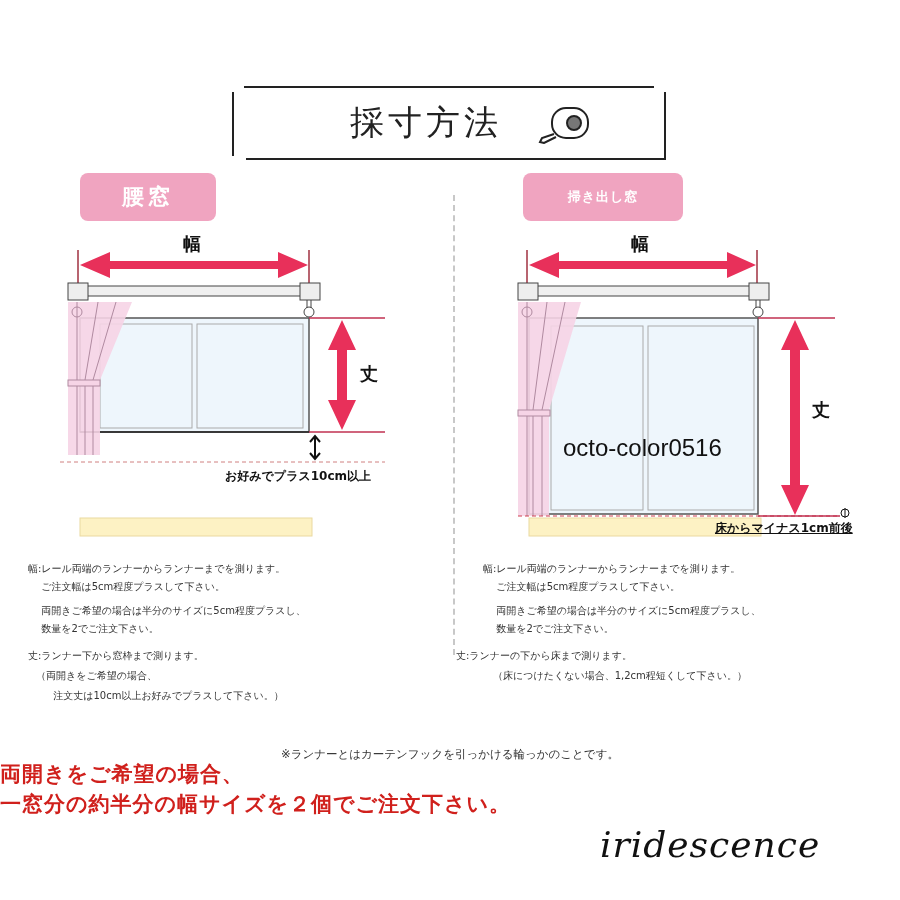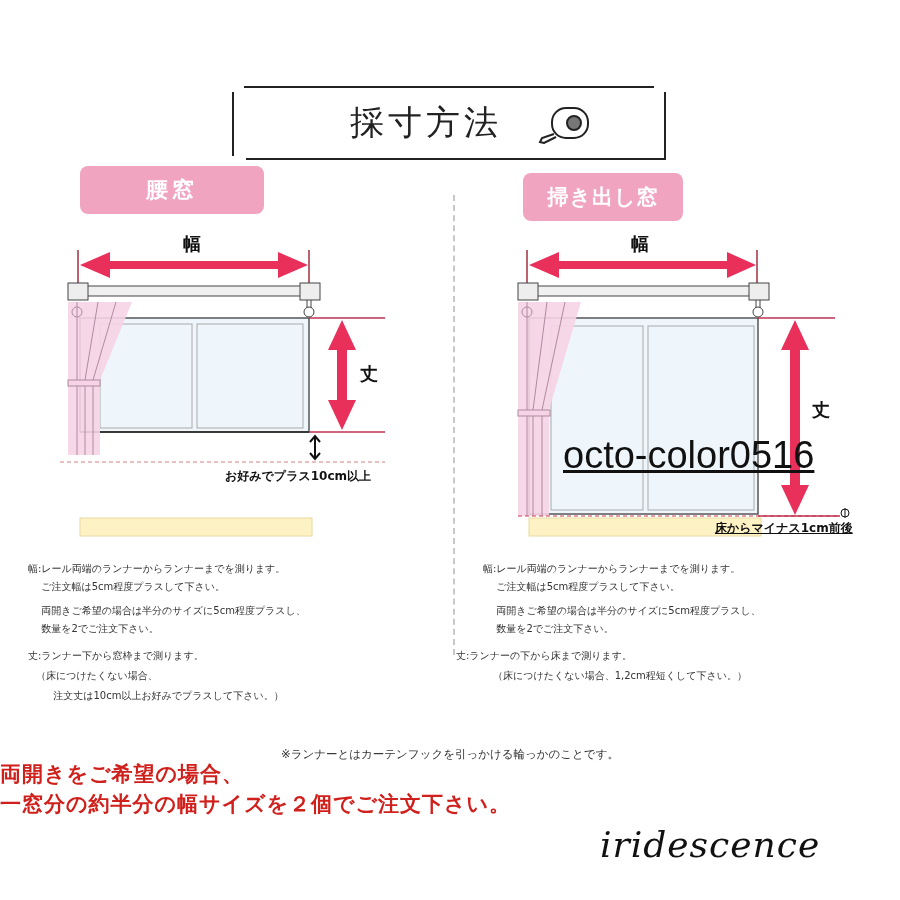--- a/index.html
+++ b/index.html
@@ -11,42 +11,42 @@
   .title-text{position:absolute;left:118px;top:14px;font-size:34px;letter-spacing:4px;color:#222;font-family:"DejaVu Sans",sans-serif;}
   .tape{position:absolute;left:306px;top:18px;}
   
   .badge{position:absolute;background:#f0a4c0;border-radius:8px;color:#fff;font-weight:bold;font-size:22px;text-align:center;letter-spacing:4px;}
   .divider{position:absolute;left:453px;top:195px;width:0;height:460px;border-left:2px dashed #c8c8c8;}
   .dim-label{position:absolute;font-weight:bold;font-size:18px;color:#111;}
   .note{position:absolute;font-size:12px;font-weight:bold;color:#111;white-space:nowrap;}
   .txt{position:absolute;font-size:10px;color:#333;line-height:17px;white-space:nowrap;}
   .footnote{position:absolute;left:0;width:900px;top:747px;text-align:center;font-size:11.5px;color:#333;}
   .red-note{position:absolute;left:0;width:900px;text-align:left;color:#d0201c;font-weight:bold;font-size:21px;letter-spacing:1px;}
-  .watermark{position:absolute;left:563px;top:434px;font-family:"Liberation Sans",sans-serif;font-size:38px;color:#111;text-decoration:underline;}
+  .watermark{position:absolute;left:563px;top:434px;font-family:"Liberation Sans",sans-serif;font-size:24px;color:#111;}
   .signature{position:absolute;left:600px;top:824px;font-family:"DejaVu Serif",serif;font-style:italic;font-weight:normal;font-size:36px;color:#111;letter-spacing:1px;}
 </style>
 </head>
 <body>
 
 <div class="abs title-frame">
   <div class="ln" style="left:12px;top:0;width:410px;height:2px;"></div>
   <div class="ln" style="left:0;top:6px;width:2px;height:64px;"></div>
   <div class="ln" style="left:432px;top:6px;width:2px;height:66px;"></div>
   <div class="ln" style="left:14px;top:72px;width:420px;height:2px;"></div>
   <div class="title-text">採寸方法</div>
   <svg class="tape" width="54" height="40" viewBox="0 0 54 40">
     <rect x="14" y="4" width="36" height="30" rx="14" fill="#fff" stroke="#222" stroke-width="2"></rect>
     <circle cx="36" cy="19" r="7" fill="#777" stroke="#222" stroke-width="2"></circle>
     <path d="M16 30 L4 34 L2 38 L6 39 L18 33" fill="#fff" stroke="#222" stroke-width="2"></path>
   </svg>
 </div>
 
-<div class="badge" style="left:80px;top:166px;width:184px;height:48px;line-height:48px;">腰窓</div>
+<div class="badge" style="left:80px;top:173px;width:136px;height:48px;line-height:48px;">腰窓</div>
 
-<div class="badge" style="left:523px;top:173px;width:160px;height:48px;line-height:48px;letter-spacing:1px;font-size:21px;">掃き出し窓</div>
+<div class="badge" style="left:523px;top:173px;width:160px;height:48px;line-height:48px;letter-spacing:1px;font-size:13px;">掃き出し窓</div>
 
 <div class="divider"></div>
 
 <svg class="abs" style="left:60px;top:240px;" width="370" height="300" viewBox="0 0 370 300">
 
   <line x1="18" y1="10" x2="18" y2="48" stroke="#a03040" stroke-width="1.5"></line>
   <line x1="249" y1="10" x2="249" y2="48" stroke="#a03040" stroke-width="1.5"></line>
 
   <polygon points="20,25 50,12 50,21 218,21 218,12 248,25 218,38 218,29 50,29 50,38" fill="#e8305a"></polygon>
 
@@ -119,21 +119,21 @@
 <div class="dim-label" style="left:812px;top:398px;">丈</div>
 <div class="note" style="left:715px;top:520px;text-decoration:underline;">床からマイナス1cm前後</div>
 
 <div class="watermark">octo-color0516</div>
 
 <div class="txt" style="left:28px;top:560px;">幅:レール両端のランナーからランナーまでを測ります。</div>
 <div class="txt" style="left:28px;top:578px;">　 ご注文幅は5cm程度プラスして下さい。</div>
 <div class="txt" style="left:28px;top:602px;">　 両開きご希望の場合は半分のサイズに5cm程度プラスし、</div>
 <div class="txt" style="left:28px;top:620px;">　 数量を2でご注文下さい。</div>
 <div class="txt" style="left:28px;top:647px;">丈:ランナー下から窓枠まで測ります。</div>
-<div class="txt" style="left:36px;top:667px;">（床につけたくない場合、</div>
+<div class="txt" style="left:36px;top:667px;">（両開きをご希望の場合、</div>
 <div class="txt" style="left:40px;top:687px;">　 注文丈は10cm以上お好みでプラスして下さい。）</div>
 
 <div class="txt" style="left:483px;top:560px;">幅:レール両端のランナーからランナーまでを測ります。</div>
 <div class="txt" style="left:483px;top:578px;">　 ご注文幅は5cm程度プラスして下さい。</div>
 <div class="txt" style="left:483px;top:602px;">　 両開きご希望の場合は半分のサイズに5cm程度プラスし、</div>
 <div class="txt" style="left:483px;top:620px;">　 数量を2でご注文下さい。</div>
 <div class="txt" style="left:456px;top:647px;">丈:ランナーの下から床まで測ります。</div>
 <div class="txt" style="left:493px;top:667px;">（床につけたくない場合、1,2cm程短くして下さい。）</div>
 
 <div class="footnote">※ランナーとはカーテンフックを引っかける輪っかのことです。</div>

